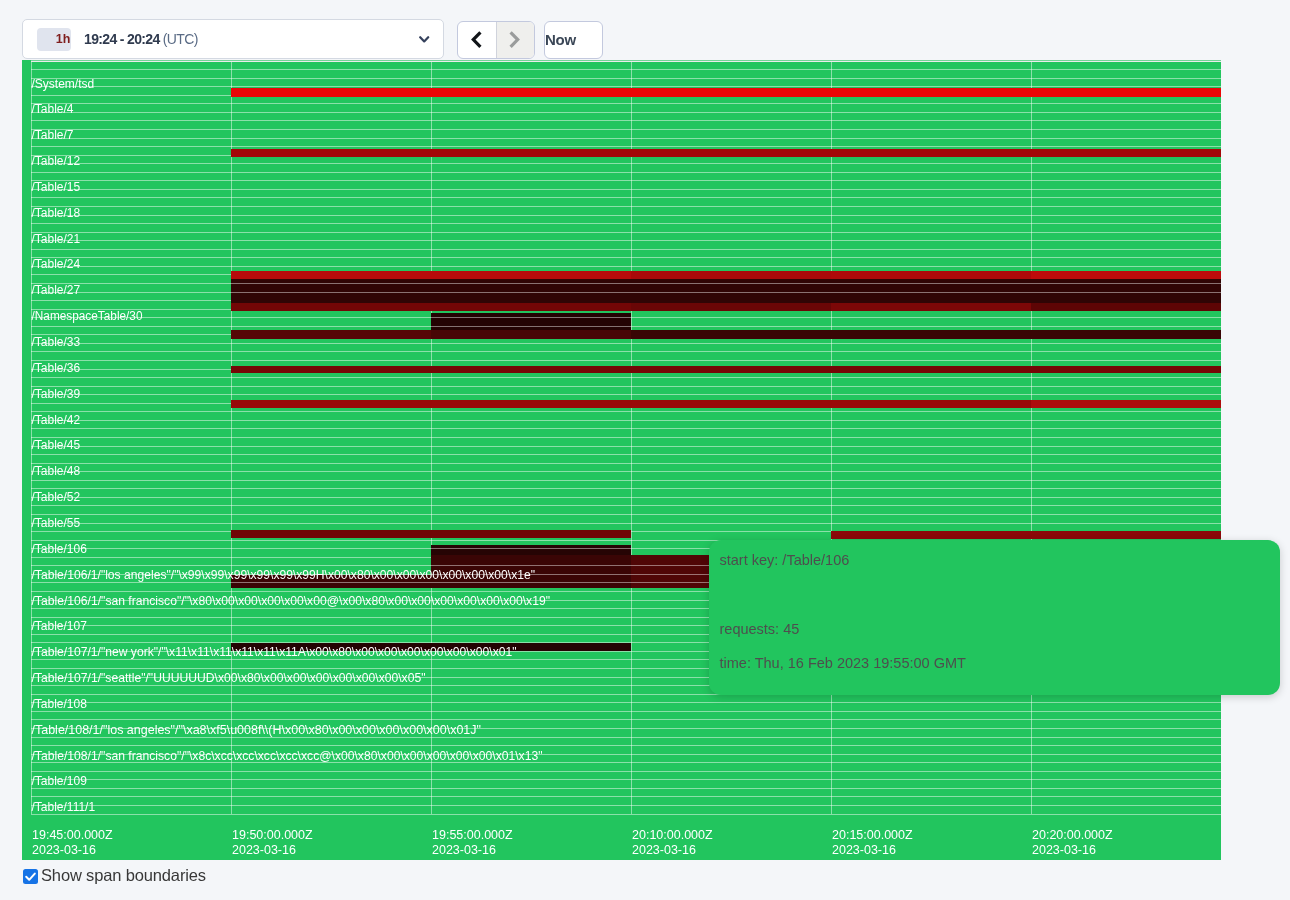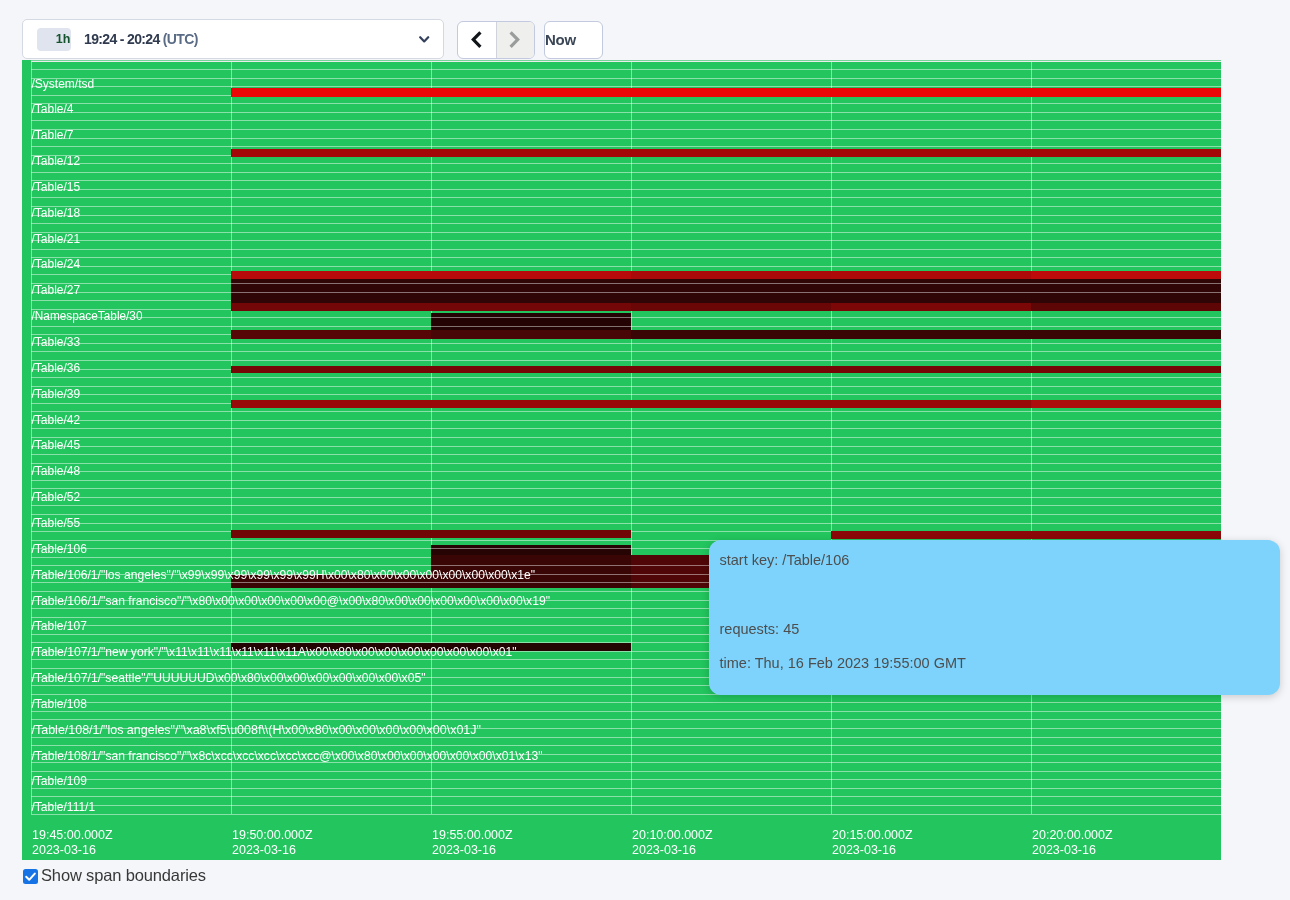--- a/index.html
+++ b/index.html
@@ -1,27 +1,27 @@
 <!DOCTYPE html>
 <html><head><meta charset="utf-8">
 <style>
 * { margin:0; padding:0; box-sizing:border-box; }
 html,body { width:1290px; height:900px; background:#f4f6f9; font-family:"Liberation Sans",sans-serif; position:relative; overflow:hidden; }
 .abs { position:absolute; }
 .sel { left:22px; top:19px; width:422px; height:40px; background:#fff; border:1px solid #d4d9e2; border-radius:5px; }
-.badge { left:37px; top:27.5px; width:34px; height:23px; background:#e0e4ee; border-radius:4px; color:#14532d; font-size:12.5px; font-weight:bold; text-align:center; line-height:23px;padding-left:18px; }
+.badge { left:37px; top:27.5px; width:34px; height:23px; background:#e0e4ee; border-radius:4px; color:#7f1d1d; font-size:12.5px; font-weight:bold; text-align:center; line-height:23px;padding-left:18px; }
 .trange { left:84px; top:19px; height:40px; line-height:40px; font-size:14px; letter-spacing:-0.65px; color:#2f3a4e; font-weight:bold; white-space:pre; }
-.trange .utc { font-weight:bold; color:#5a6b85; }
+.trange .utc { font-weight:normal; color:#5a6b85; }
 .grp { left:456.5px; top:20.5px; width:78px; height:38px; border:1px solid #c3c9de; border-radius:6px; background:#fff; overflow:hidden; }
 .grp .rbtn { position:absolute; left:38.5px; top:0; width:39.5px; height:39px; background:#efefed; border-left:1px solid #d0d3dc; }
 .nowbtn { left:544px; top:20.5px; width:59px; height:38px; background:#fff; border:1px solid #c3c9de; border-radius:6px; color:#3a4656; font-size:15px; letter-spacing:-0.3px; font-weight:bold; line-height:36px; }
 .canvas { left:22px; top:60px; width:1199px; height:800px; background:#22c55e; }
 .rl { font:12px "Liberation Sans",sans-serif; fill:#fff; }
 .ax { font:12.5px "Liberation Sans",sans-serif; fill:#fff; }
-.tip { left:709px; top:539.5px; width:571px; height:155px; background:#7dd3fc; border-radius:12px; box-shadow:0 2px 8px rgba(0,0,0,0.18);padding-left:18px; }
+.tip { left:709px; top:539.5px; width:571px; height:155px; background:#22c55e; border-radius:12px; box-shadow:0 2px 8px rgba(0,0,0,0.18);padding-left:18px; }
 .tipline { position:absolute; left:10.5px; font-size:14.5px; color:#4e4e4e; white-space:pre; }
 .cbl { left:41px; top:865.5px; font-size:16.5px; letter-spacing:-0.15px; color:#383838; }
 </style></head>
 <body>
 <div class="abs sel"></div>
 <div class="abs badge">1h</div>
 <div class="abs trange">19:24 - 20:24<span class="utc"> (UTC)</span></div>
 <svg class="abs" style="left:418.8px;top:35.8px" width="11" height="8">
     <path d="M1.2 1.2L5.2 5.4L9.2 1.2" stroke="#35415c" stroke-width="2.2" fill="none" stroke-linecap="round" stroke-linejoin="round"></path>
   </svg>

